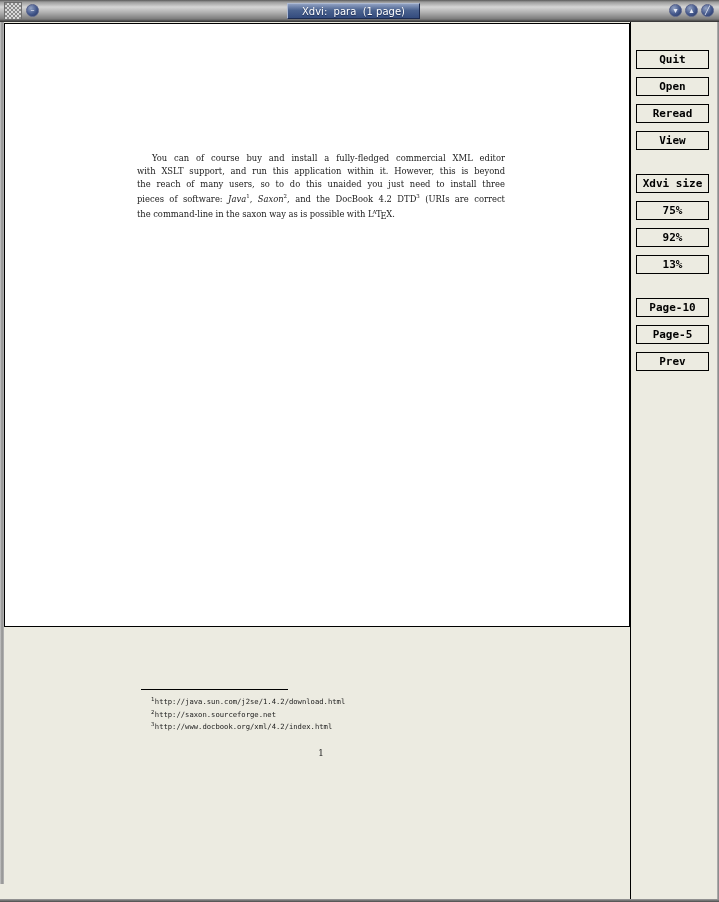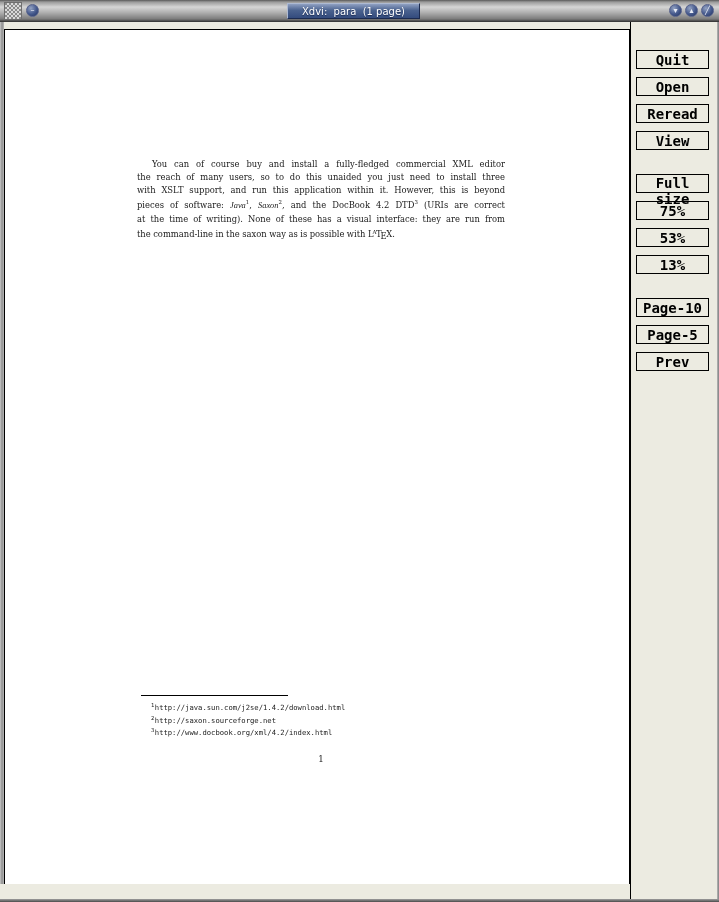--- a/index.html
+++ b/index.html
@@ -37,45 +37,45 @@
 
   
   .frame-left{position:absolute;left:0;top:22px;width:4px;height:877px;
     background:linear-gradient(90deg,#c9c9c9,#8f8f8f 50%,#b8b8b8);}
   .frame-right{position:absolute;left:717px;top:22px;width:2px;height:877px;
     background:linear-gradient(90deg,#b8b8b8,#7f7f7f);}
   .frame-bottom{position:absolute;left:0;top:899px;width:719px;height:3px;
     background:linear-gradient(180deg,#9f9f9f,#4a4a4a);}
 
   
-  .canvas{position:absolute;left:4px;top:29px;width:626px;height:861px;
+  .canvas{position:absolute;left:4px;top:23px;width:626px;height:604px;
     background:var(--page-bg);border:1px solid #000;cursor:crosshair;}
   .para{position:absolute;left:132px;top:128px;width:368px;
     font-family:"DejaVu Serif",serif;font-size:8.4px;color:#1a1a1a;line-height:12.8px;}
   .para .line{text-align:justify;text-align-last:justify;word-spacing:-0.2px;}
   .para .line.first{padding-left:15px;}
   .para .line.last{text-align-last:left;}
-  .it{font-style:italic;font-family:Liberation Serif, serif;}
+  .it{font-style:italic;}
   .sup{font-size:65%;vertical-align:super;}
   .lx-a{font-size:66%;vertical-align:3px;margin-left:-1px;margin-right:-0.5px;}
   .lx-e{vertical-align:-2px;margin-left:-1px;margin-right:-0.5px;}
   .fnrule{position:absolute;left:136px;top:665px;width:147px;height:1px;background:#000;}
   .footnotes{position:absolute;left:146px;top:670px;
     font-family:"DejaVu Sans Mono",monospace;font-size:7.2px;color:#1a1a1a;line-height:10px;}
   .fnsup{font-size:5.5px;vertical-align:2.5px;margin-right:0.5px;}
   .pageno{position:absolute;left:132px;top:724px;width:368px;text-align:center;
     font-family:"DejaVu Serif",serif;font-size:8.6px;color:#1a1a1a;}
 
   
   .sidebar{position:absolute;left:630px;top:22px;width:87px;height:877px;
     background:var(--sidebar-bg);border-left:1px solid #000;padding-top:28px;}
   .btn-group{margin-bottom:24px;}
   .xbtn{display:block;width:73px;height:19px;margin:0 0 8px 5px;
     background:var(--sidebar-bg);border:1px solid #000;border-radius:0;
-    font-family:"DejaVu Sans Mono",monospace;font-weight:bold;font-size:14px;line-height:16px;
+    font-family:"DejaVu Sans Mono",monospace;font-weight:bold;font-size:11px;line-height:16px;
     text-align:center;color:#000;padding:0;cursor:pointer;}
 
   
   .statusbar{position:absolute;left:0;top:884px;width:630px;height:15px;
     background:var(--sidebar-bg);color:#000;
     font-family:"DejaVu Sans Mono",monospace;font-weight:bold;font-size:12px;line-height:14px;
     padding-left:4px;white-space:pre;overflow:hidden;}
 </style>
 </head>
 <body>
@@ -101,46 +101,45 @@
     </div>
   </div>
 
   <div class="frame-left"></div>
   <div class="frame-right"></div>
   <div class="frame-bottom"></div>
 
   <div class="canvas">
     <div class="para" id="para">
         <div class="line first"><span>You can of course buy and install a fully-fledged commercial XML editor</span></div>
+        <div class="line"><span>with XSLT support, and run this application within it. However, this is beyond</span></div>
         <div class="line"><span>the reach of many users, so to do this unaided you just need to install three</span></div>
-        <div class="line"><span>with XSLT support, and run this application within it. However, this is beyond</span></div>
         <div class="line"><span>pieces of software: </span><span class="it">Java</span><span class="sup">1</span><span>, </span><span class="it">Saxon</span><span class="sup">2</span><span>, and the DocBook 4.2 DTD</span><span class="sup">3</span><span> (URIs are correct</span></div>
-        <div class="line"><span>at the time of writing). None of these has a visual interface: they are run from</span></div>
         <div class="line last"><span>the command-line in the saxon way as is possible with </span><span>L</span><span class="lx-a">A</span><span>T</span><span class="lx-e">E</span><span>X.</span></div>
       </div>
     <div class="fnrule"></div>
     <div class="footnotes" id="footnotes">
         <div class="fnline"><span class="fnsup">1</span><span>http://java.sun.com/j2se/1.4.2/download.html</span></div>
         <div class="fnline"><span class="fnsup">2</span><span>http://saxon.sourceforge.net</span></div>
         <div class="fnline"><span class="fnsup">3</span><span>http://www.docbook.org/xml/4.2/index.html</span></div>
       </div>
     <div class="pageno">1</div>
   </div>
 
   <div class="sidebar" id="sidebar">
       <div class="btn-group">
         <button type="button" class="xbtn">Quit</button>
         <button type="button" class="xbtn">Open</button>
         <button type="button" class="xbtn">Reread</button>
         <button type="button" class="xbtn">View</button>
       </div>
       <div class="btn-group">
-        <button type="button" class="xbtn">Full size</button>
+        <button type="button" class="xbtn">Xdvi size</button>
         <button type="button" class="xbtn">75%</button>
-        <button type="button" class="xbtn">53%</button>
+        <button type="button" class="xbtn">92%</button>
         <button type="button" class="xbtn">13%</button>
       </div>
       <div class="btn-group">
         <button type="button" class="xbtn">Page-10</button>
         <button type="button" class="xbtn">Page-5</button>
         <button type="button" class="xbtn">Prev</button>
       </div>
     </div>
 
   <div class="statusbar">

